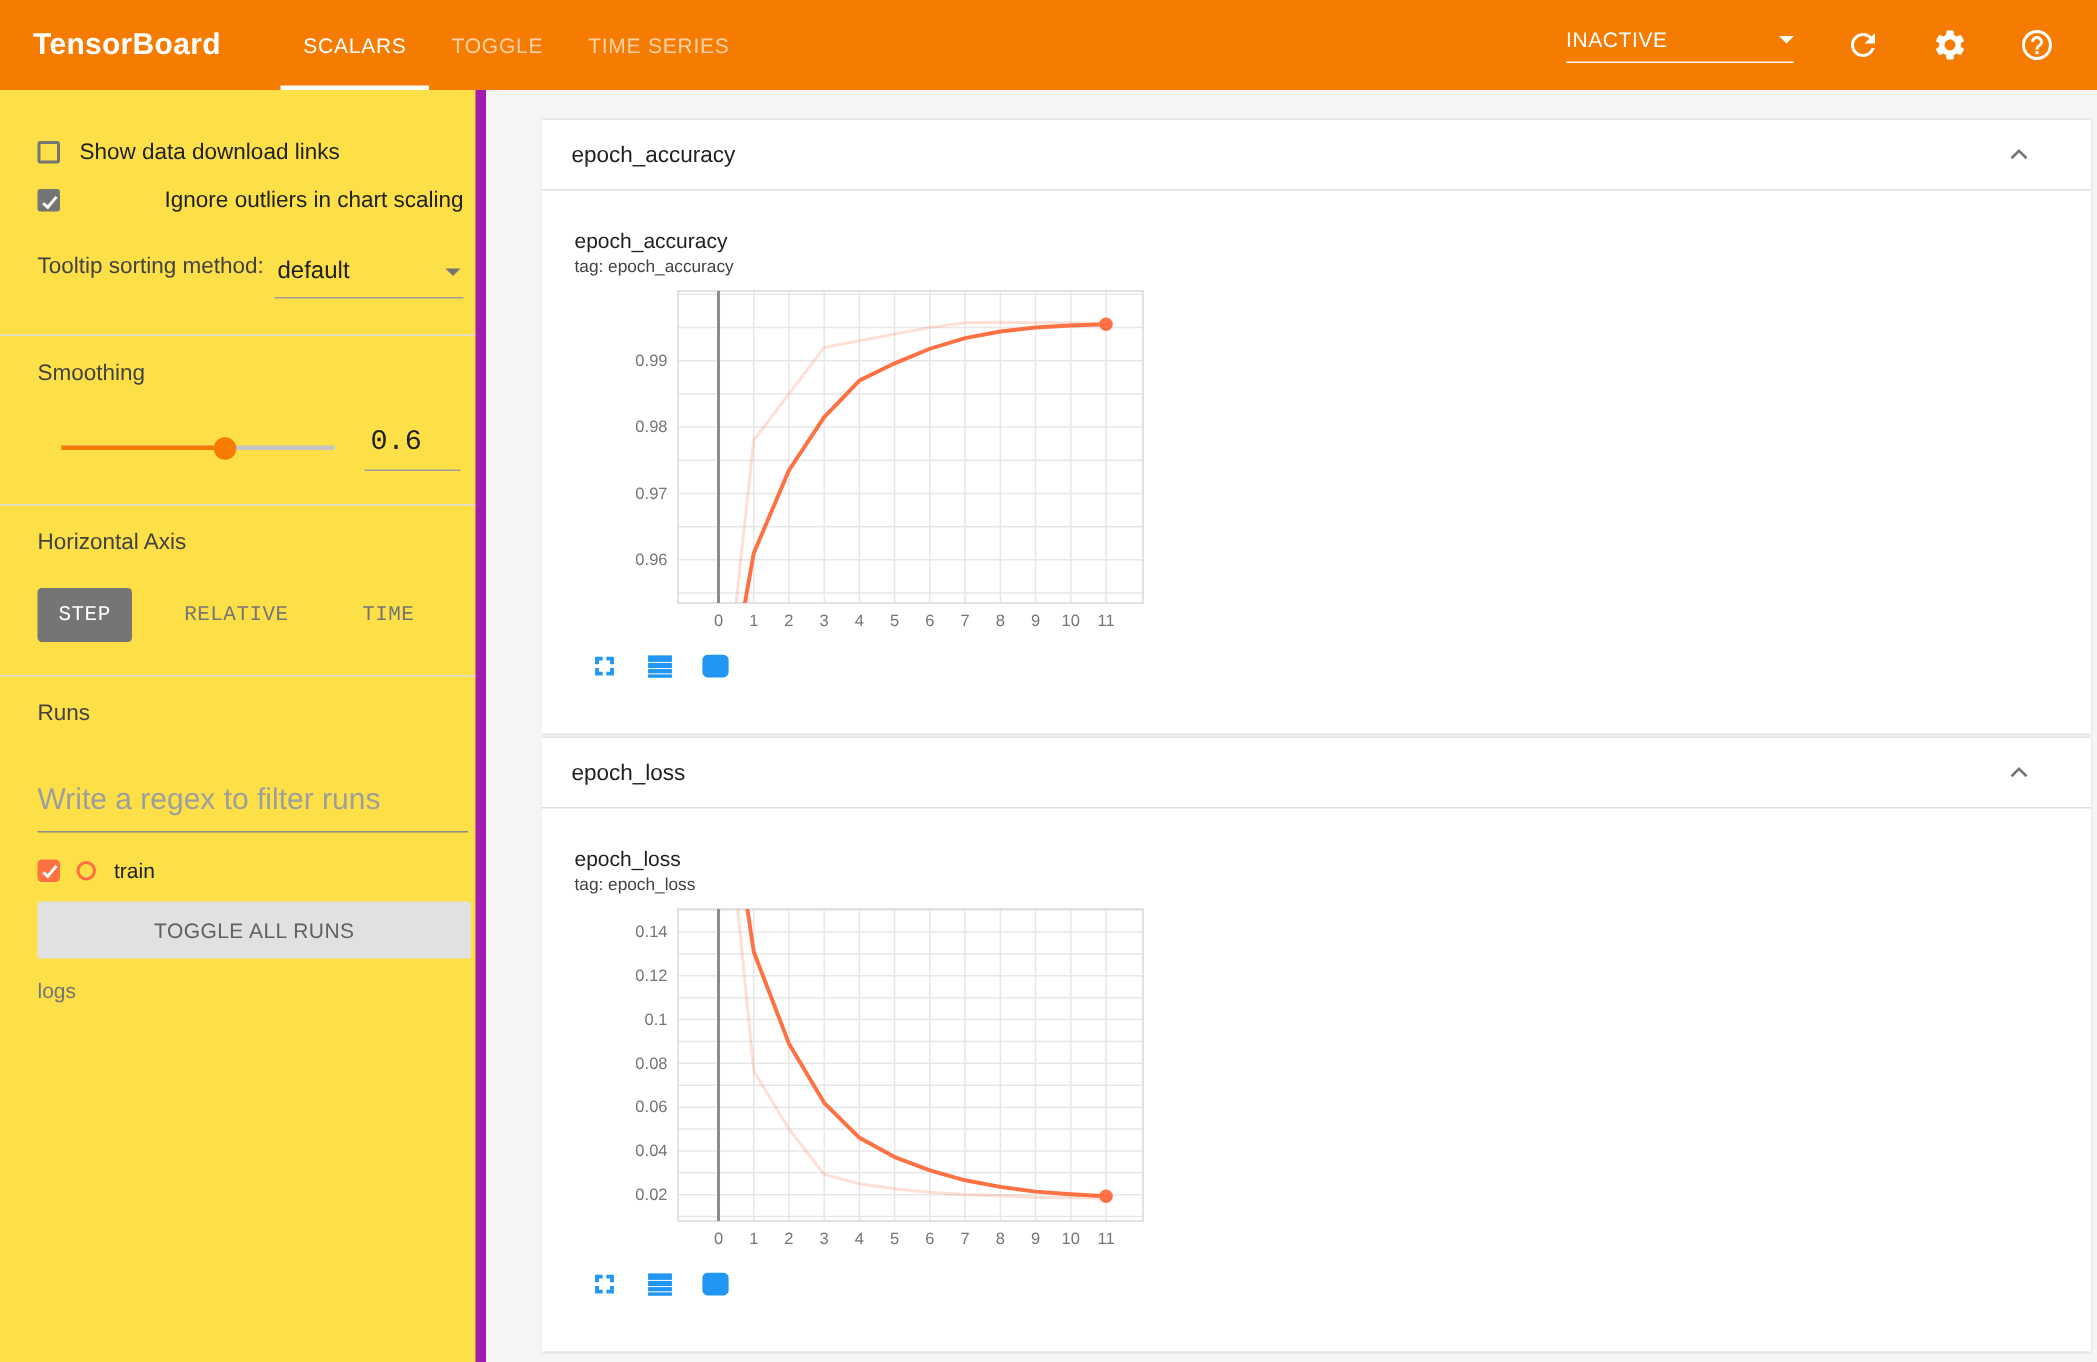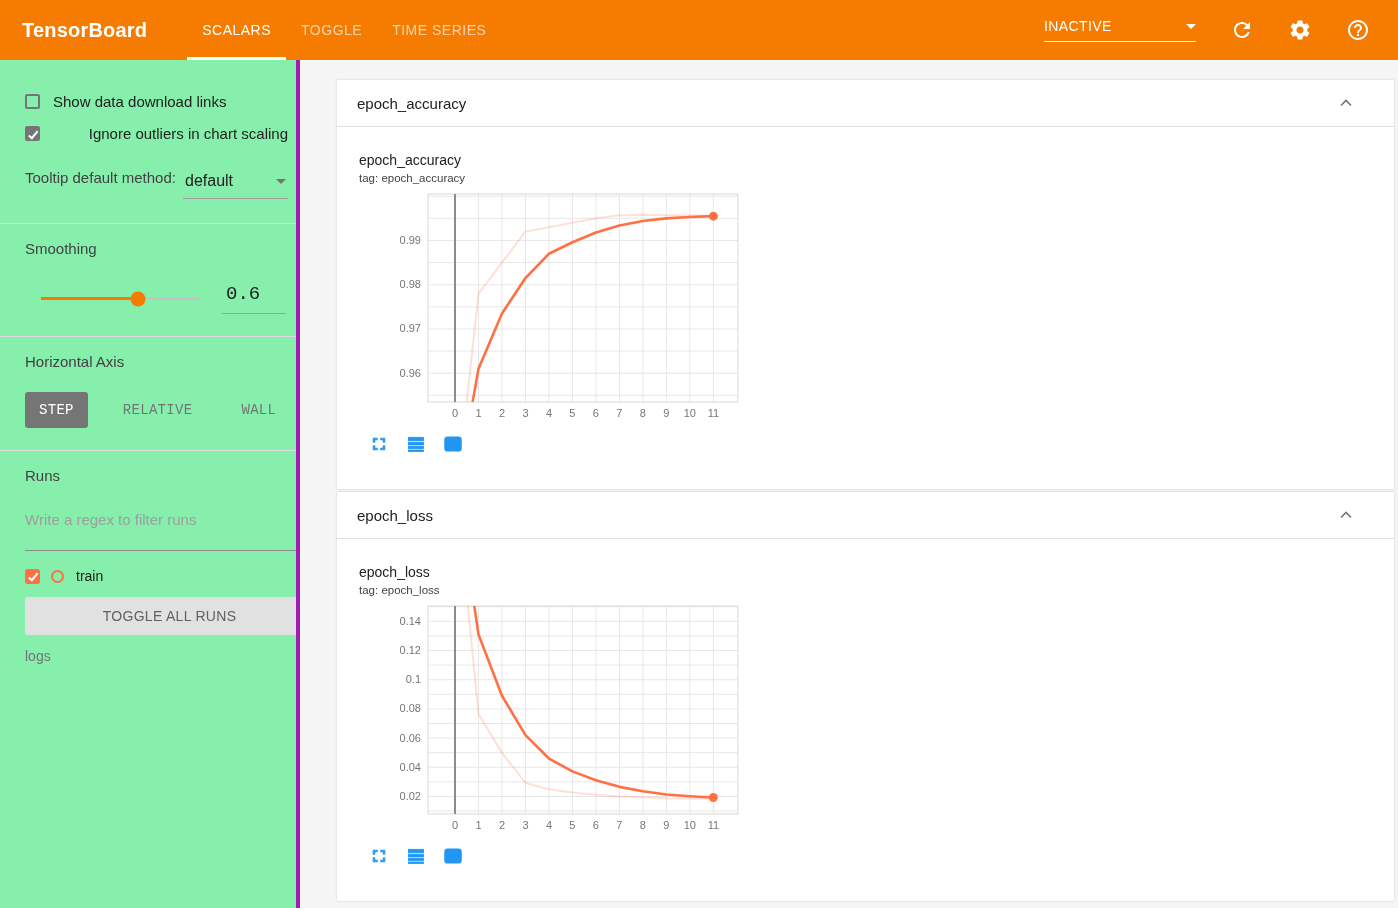--- a/index.html
+++ b/index.html
@@ -33,22 +33,22 @@
   }
   .caret-down-white { width:0; height:0; border-left:5px solid transparent; border-right:5px solid transparent; border-top:5px solid #fff; }
   .hdr-icon-btn { width:24px; height:24px; padding:0; border:none; background:none; cursor:pointer; }
   .hdr-icon-btn svg { width:24px; height:24px; fill:#fff; display:block; }
 
   
   .app-body { display:flex; height:848px; }
 
   
   .sidebar {
-    width:300px; flex:none; background:#86efac;
-    border-right:4px solid #a21caf; overflow:hidden;
+    width:324px; flex:none; background:#fde047;
+    border-right:7px solid #a21caf; overflow:hidden;
   }
   .side-sec { padding:16px 8px 22px 25px; }
   .side-sec + .side-sec { border-top:1px solid #dcdcdc; }
   .side-sec.first { padding-top:33px; padding-bottom:24px; }
   .cb-row { display:flex; align-items:center; margin-bottom:15px; cursor:pointer; }
   .cb {
     position:relative; width:15px; height:15px; flex:none;
     border:2px solid #757575; border-radius:2px; cursor:pointer; background:transparent;
   }
   .cb .tick { display:none; }
@@ -81,23 +81,23 @@
     width:64px; font-size:19px; color:#212121; padding:0 0 8px 4px;
     border-bottom:1px solid #9e9e9e; cursor:text; margin-right:2px;font-family:Liberation Mono, monospace;
   }
   .axis-buttons { display:flex; align-items:center; gap:21px; margin-top:22px; }
   .axis-btn {
     border:none; background:transparent; color:#757575; font-size:14px; letter-spacing:0.3px;
     font-family:Liberation Mono, monospace; padding:10px 14px; border-radius:3px; cursor:pointer;
   }
   .axis-btn.active { background:#757575; color:#fff; }
   .regex-input {
-    width:287px; margin-top:21px; border:none; background:transparent;
-    border-bottom:1px solid #8a8a8a; font-size:15px; font-family:inherit;
-    padding:6px 0 22px 0; color:#212121; outline:none;
+    width:287px; margin-top:32px; border:none; background:transparent;
+    border-bottom:1px solid #8a8a8a; font-size:20px; font-family:inherit;
+    padding:6px 0 9px 0; color:#212121; outline:none;
   }
   .regex-input::placeholder { color:#9e9e9e; }
   .run-row { display:flex; align-items:center; margin-top:17px; cursor:pointer; }
   .run-circle { width:13px; height:13px; border:2px solid var(--run-color); border-radius:50%; margin-left:11px; flex:none; cursor:pointer; }
   .run-name { margin-left:12px; font-size:14px; color:#212121; }
   .toggle-all {
     display:block; width:289px; margin-top:13px; border:none; background:#e1e1e1;
     color:#616161; font-size:14px; font-family:inherit; letter-spacing:0.3px;
     padding:11px 0; border-radius:2px; cursor:pointer; text-align:center;
   }
@@ -163,21 +163,21 @@
         <span class="cb"></span>
         <span class="cb-label">Show data download links</span>
       </div>
       <div class="cb-row" style="margin-bottom:0;justify-content:space-between;">
         <span class="cb checked">
             <span class="tick"></span>
           </span>
         <span class="cb-label">Ignore outliers in chart scaling</span>
       </div>
       <div class="tooltip-row">
-        <div class="tt-label">Tooltip default method:</div>
+        <div class="tt-label">Tooltip sorting method:</div>
         <div class="select">
           <span>default</span>
           <span class="caret-down-gray"></span>
         </div>
       </div>
     </div>
 
     <div class="side-sec">
       <div class="sec-label">Smoothing</div>
       <div class="slider-row">
@@ -189,21 +189,21 @@
         </div>
         <div class="num-input">0.6</div>
       </div>
     </div>
 
     <div class="side-sec">
       <div class="sec-label">Horizontal Axis</div>
       <div class="axis-buttons">
         <button class="axis-btn active">STEP</button>
         <button class="axis-btn">RELATIVE</button>
-        <button class="axis-btn">WALL</button>
+        <button class="axis-btn">TIME</button>
       </div>
     </div>
 
     <div class="side-sec">
       <div class="sec-label">Runs</div>
       <input class="regex-input" placeholder="Write a regex to filter runs" style="">
       <div class="run-row">
         <span class="cb orange checked">
             <span class="tick"></span>
           </span>

